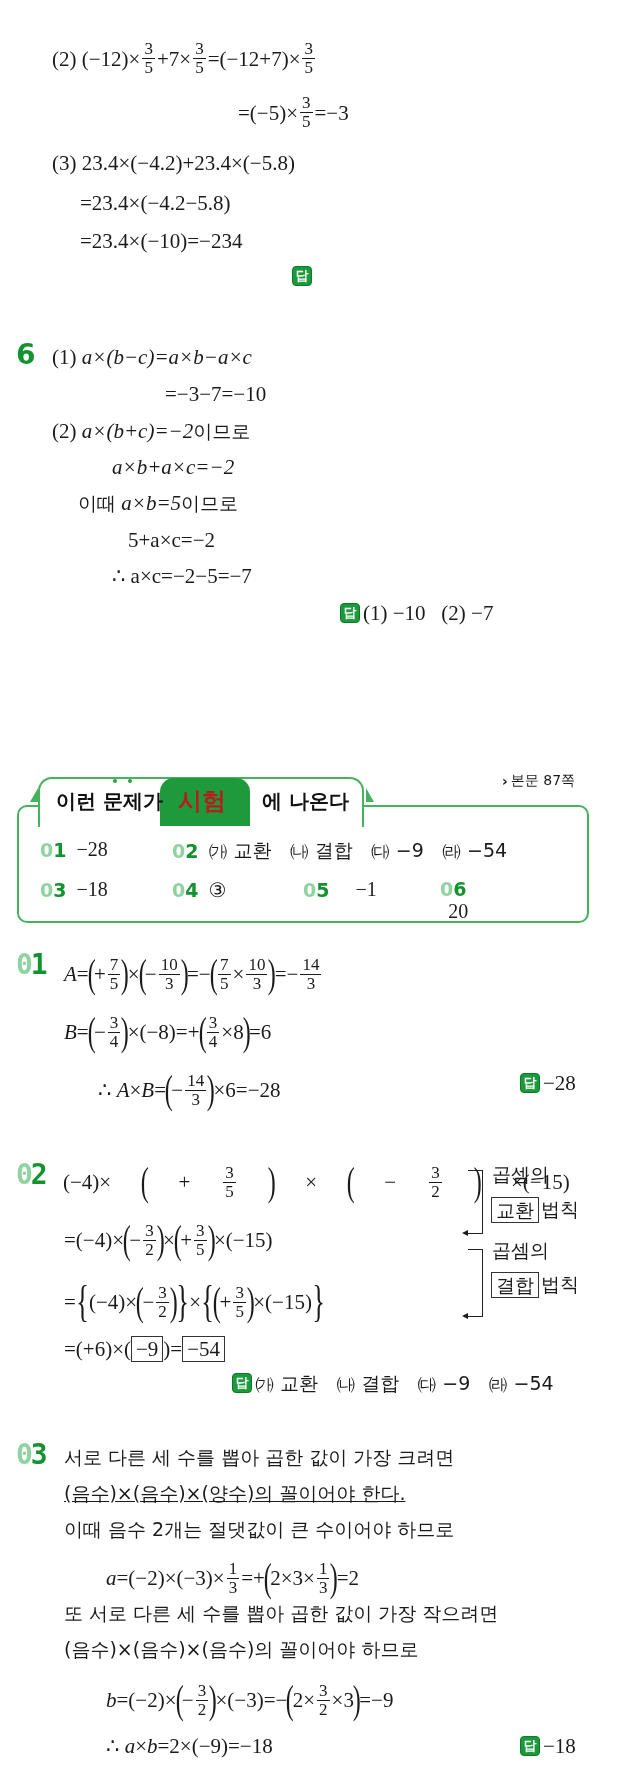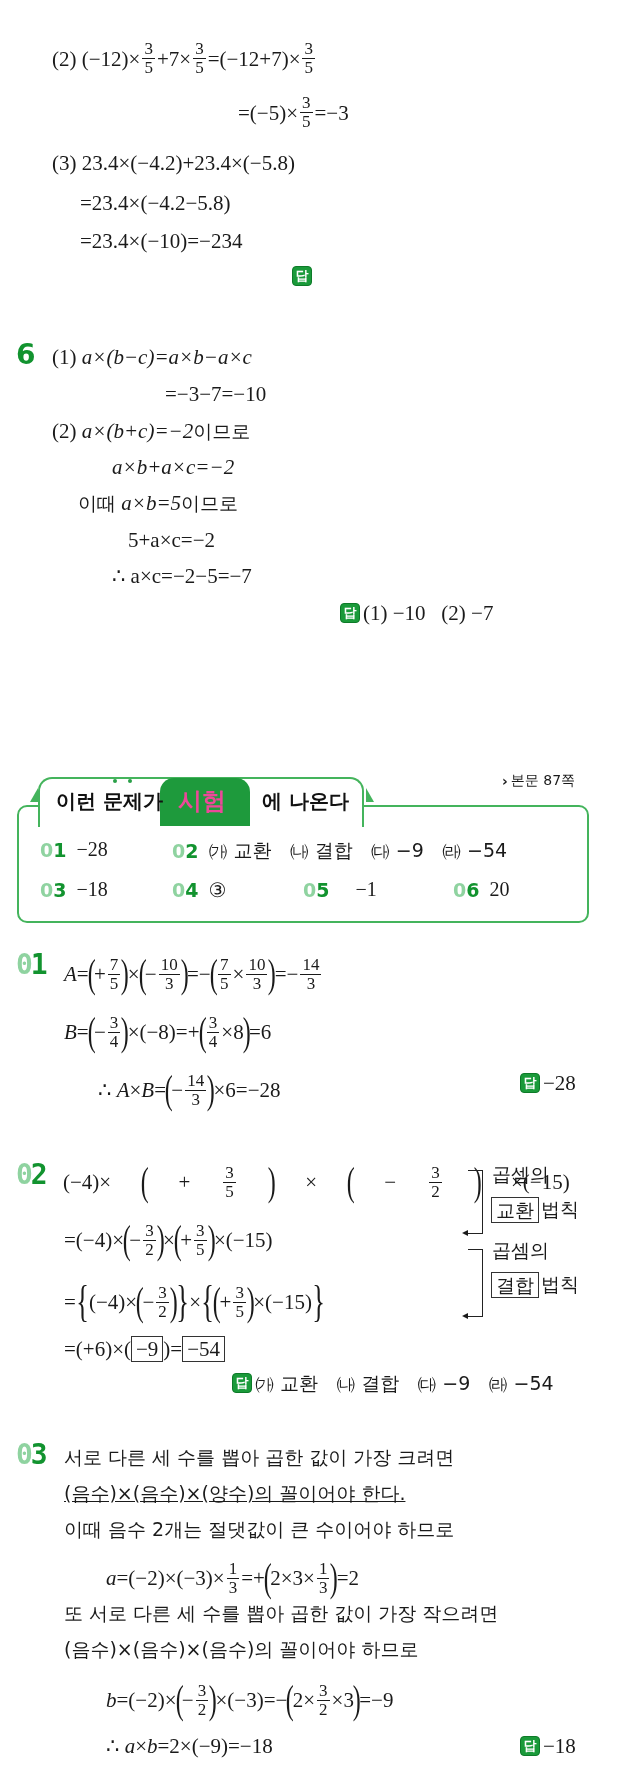--- a/index.html
+++ b/index.html
@@ -35,21 +35,21 @@
   .exam-tab {
     position:absolute; left:38px; top:777px; height:50px; width:326px;
     background:#fff; border:2.5px solid #44b45c; border-bottom:none; border-radius:14px 14px 0 0;
     box-sizing:border-box;
   }
   .exam-tab-title { position:absolute; top:788px; font-family:"DejaVu Sans",sans-serif; font-weight:bold; font-size:20px; color:#111; }
   .exam-hl {
     position:absolute; left:160px; top:778px; width:90px; height:48px; background:#1e9a3c;
     border-radius:14px 14px 0 0;
   }
-  .exam-hl-text { position:absolute; left:178px; top:785px; color:#ec4899; font-family:"DejaVu Sans",sans-serif; font-weight:bold; font-size:24px; }
+  .exam-hl-text { position:absolute; left:178px; top:785px; color:#b91c1c; font-family:"DejaVu Sans",sans-serif; font-weight:bold; font-size:24px; }
   .dot { position:absolute; width:4px; height:4px; border-radius:50%; background:#2aa048; }
   .ex-item { position:absolute; font-size:20px; display:flex; align-items:center; }
   .ex-num { font-family:"DejaVu Sans",sans-serif; font-weight:bold; font-size:19px; margin-right:10px; }
   .ex-num .a { color:#8fd3a0; }
   .ex-num .b { color:#12932f; }
   .label-ko { font-family:"DejaVu Sans",sans-serif; font-size:19px; }
   .bracket { position:absolute; border:1.3px solid #222; border-left:none; }
 </style>
 </head>
 <body>
@@ -128,21 +128,21 @@
   <span>−18</span>
 </div>
 <div class="ex-item" style="left:172px; top:878px;">
   <span class="ex-num"><span class="a">0</span><span class="b">4</span></span>
   <span>③</span>
 </div>
 <div class="ex-item" style="left:303px; top:878px;gap:16px;">
   <span class="ex-num"><span class="a">0</span><span class="b">5</span></span>
   <span>−1</span>
 </div>
-<div class="ex-item" style="left:453px; top:878px;">
+<div class="ex-item" style="left:440px; top:878px;flex-direction:column;">
   <span class="ex-num"><span class="a">0</span><span class="b">6</span></span>
   <span>20</span>
 </div>
 
 <div class="abs qnum" style="left:16px; top:948px;"><span class="a">0</span><span class="b">1</span></div>
 <div class="abs line" style="left:64px; top:954px;">
   <span class="it">A</span>=<span class="bigp">(</span>+<span class="frac">
       <span class="num">7</span>
       <span class="den">5</span>
     </span><span class="bigp">)</span>×<span class="bigp">(</span>−<span class="frac">

